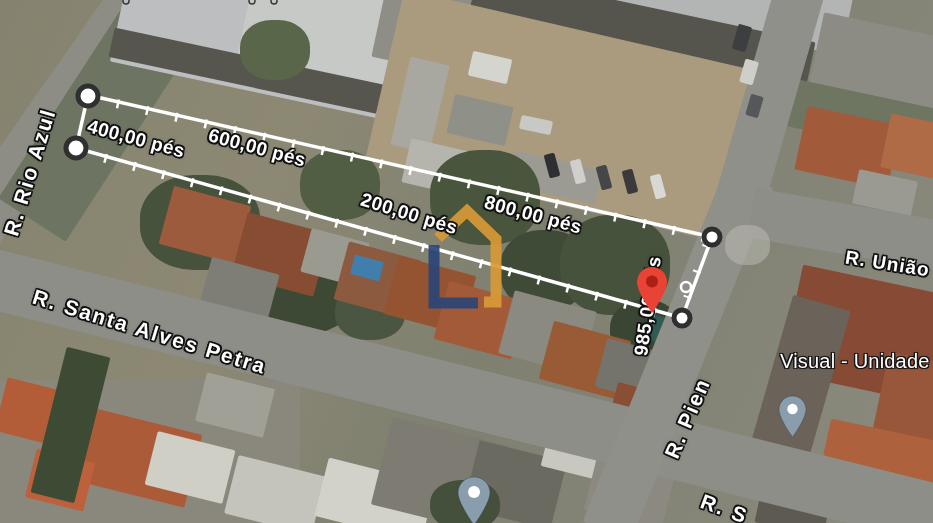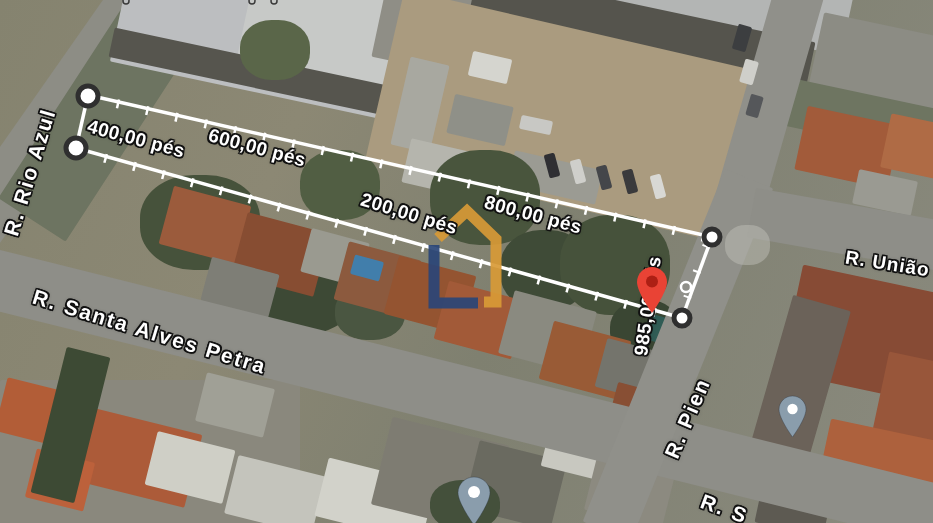--- a/index.html
+++ b/index.html
@@ -147,20 +147,21 @@
   <div class="lbl mlbl" style="left:483px;top:204px;transform:rotate(15deg);">800,00 pés</div>
   <div class="lbl mlbl" style="left:598px;top:295px;transform:rotate(-82deg);">985,00 pés</div>
 
   <div class="lbl slbl" style="left:-45px;top:160px;width:150px;text-align:center;transform:rotate(-73deg);">R. Rio Azul</div>
   <div class="lbl slbl" style="left:28px;top:320px;transform:rotate(17deg);">R. Santa Alves Petra</div>
   <div class="lbl slbl" style="left:645px;top:406px;transform:rotate(-67deg);">R. Pien</div>
   <div class="lbl slbl" style="left:845px;top:253px;font-size:19px;letter-spacing:1px;transform:rotate(9deg);">R. União</div>
   <div class="lbl slbl" style="left:700px;top:497px;transform:rotate(20deg);">R. S</div>
 
   <div class="lbl poi-lbl" style="left:780px;top:348px;">
+    <div>Visual - Unidade</div>
   </div>
 
   <svg style="left:637px;top:267px;" width="30" height="46" viewBox="0 0 30 46">
     <path d="M15 0C6.7 0 0 6.7 0 15c0 10.5 15 31 15 31s15-20.5 15-31C30 6.7 23.3 0 15 0z" fill="#e94335"></path>
     <circle cx="15" cy="14.5" r="6" fill="#ad1f14"></circle>
   </svg>
 
   <svg style="left:779px;top:396px;" width="27" height="42" viewBox="0 0 27 42">
     <path d="M13.5 0C6 0 0 6 0 13.4c0 9.3 13.5 27.6 13.5 27.6s13.5-18.3 13.5-27.6C27 6 21 0 13.5 0z" fill="#8a9dac" stroke="rgba(40,50,60,.35)" stroke-width="1"></path>
     <circle cx="13.5" cy="13" r="5.2" fill="#ffffff"></circle>

